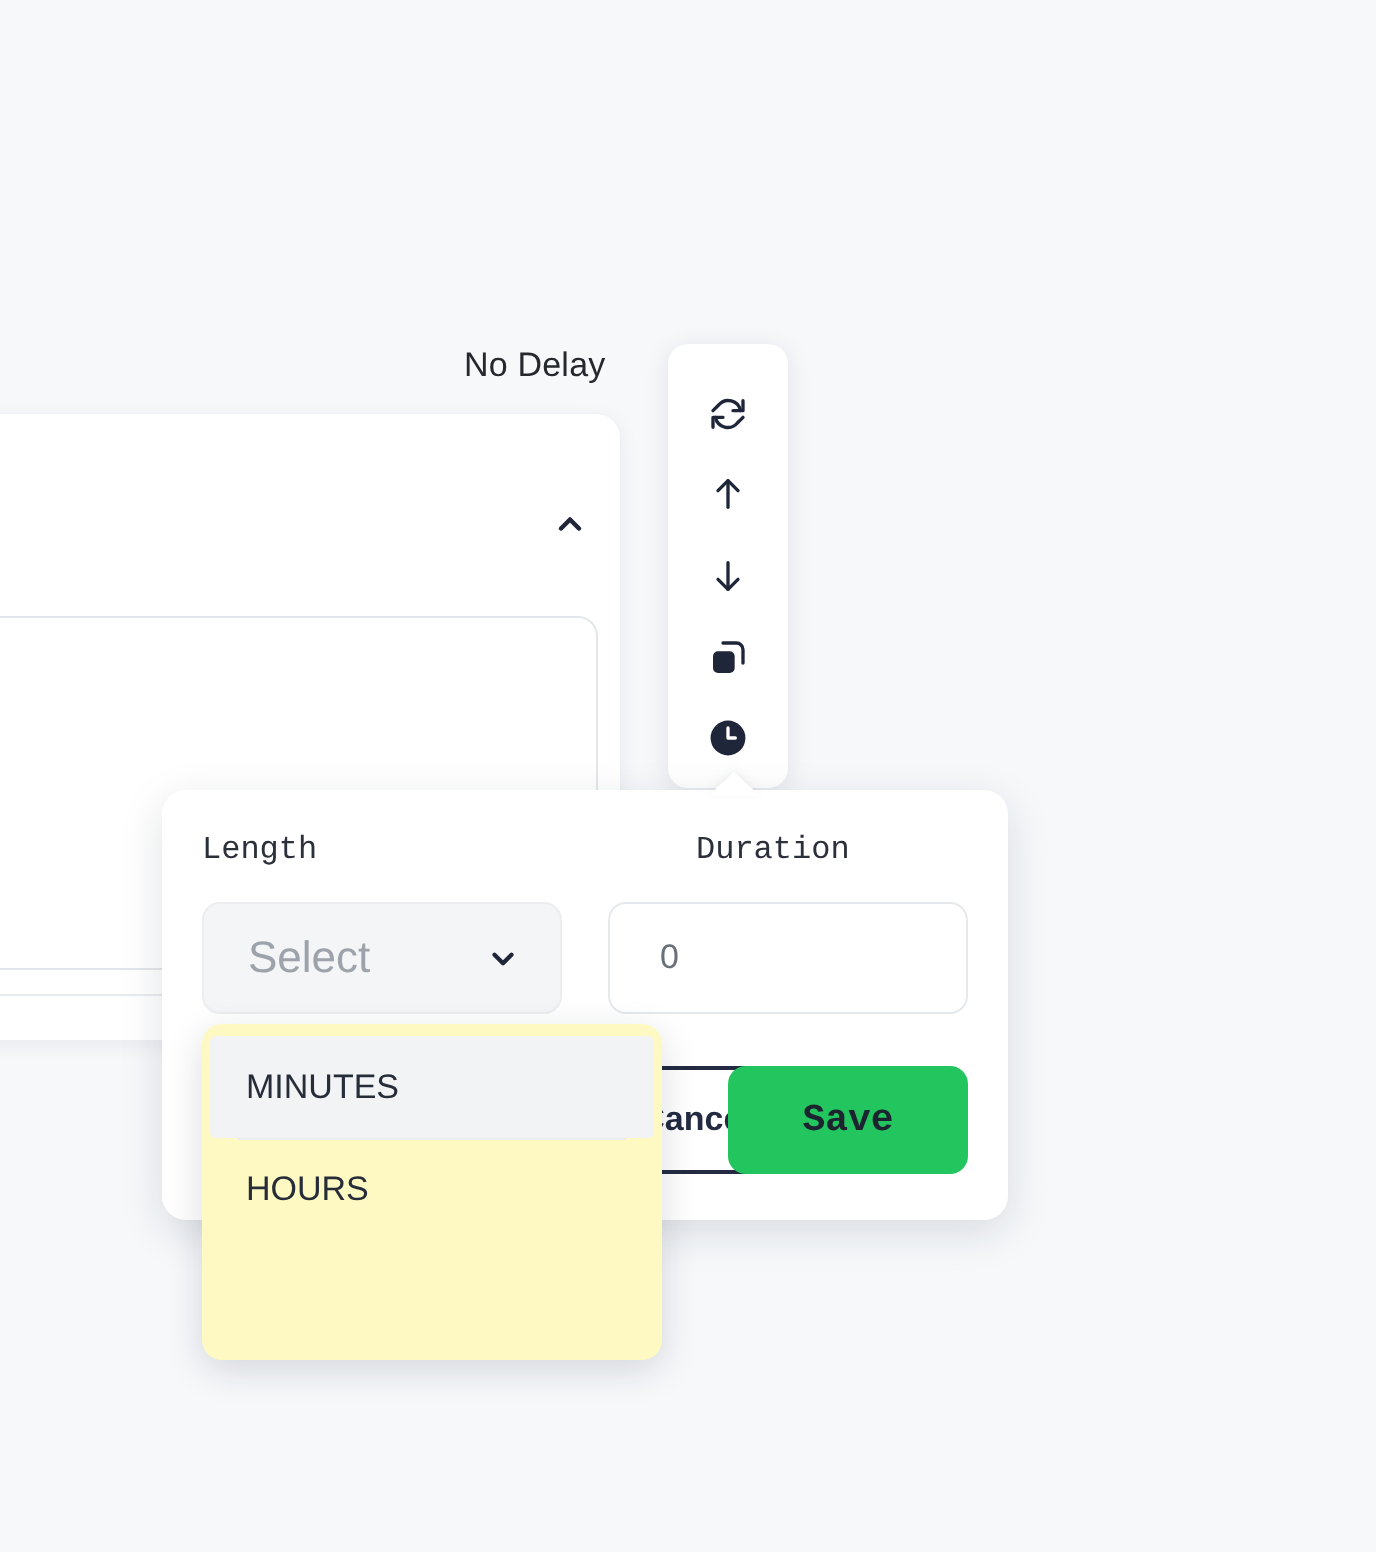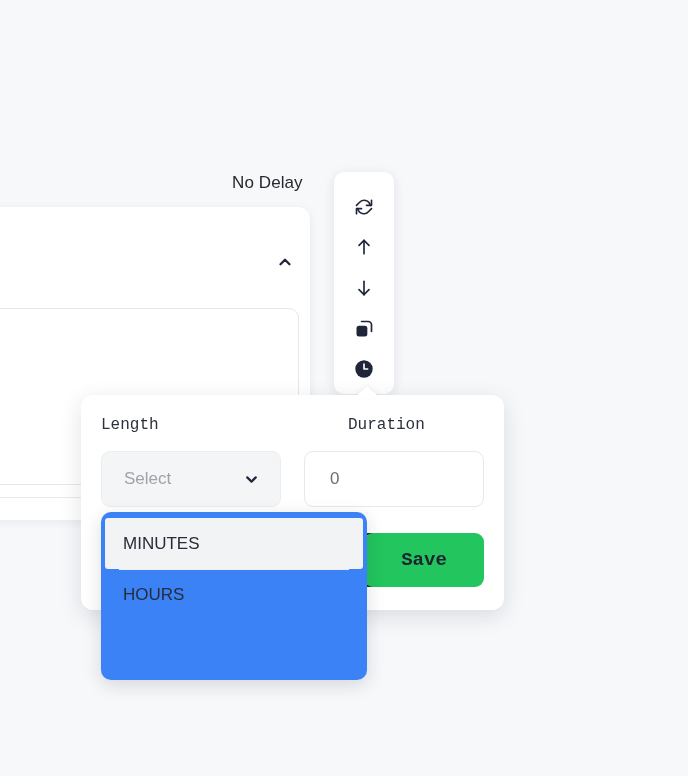--- a/index.html
+++ b/index.html
@@ -145,21 +145,21 @@
     height: 56px;
     background: #f4f5f7;
     border: 1px solid #ebedef;
     border-radius: 9px;
     box-sizing: border-box;
     display: flex;
     align-items: center;
     cursor: pointer;
   }
   .select-placeholder {
-    font-size: 17px;
+    font-size: 22px;
     color: #9da3ab;
     margin-left: 22px;
     flex: 1;
   }
   .select-chevron {
     margin-right: 20px;
     display: flex;
     align-items: center;
   }
 
@@ -212,23 +212,23 @@
     font-family: Liberation Mono, monospace;
     cursor: pointer;
     z-index: 13;
   }
 
   
   .dropdown-list {
     position: absolute;
     left: 101px;
     top: 512px;
-    width: 266px;
+    width: 230px;
     height: 168px;
-    background: #3b82f6;
+    background: #fef9c3;
     border-radius: 10px;
     box-shadow: 0 5px 18px rgba(26, 32, 56, 0.15);
     z-index: 20;
     padding: 6px 0;
     box-sizing: border-box;
   }
   .dropdown-item {
     height: 51px;
     display: flex;
     align-items: center;

